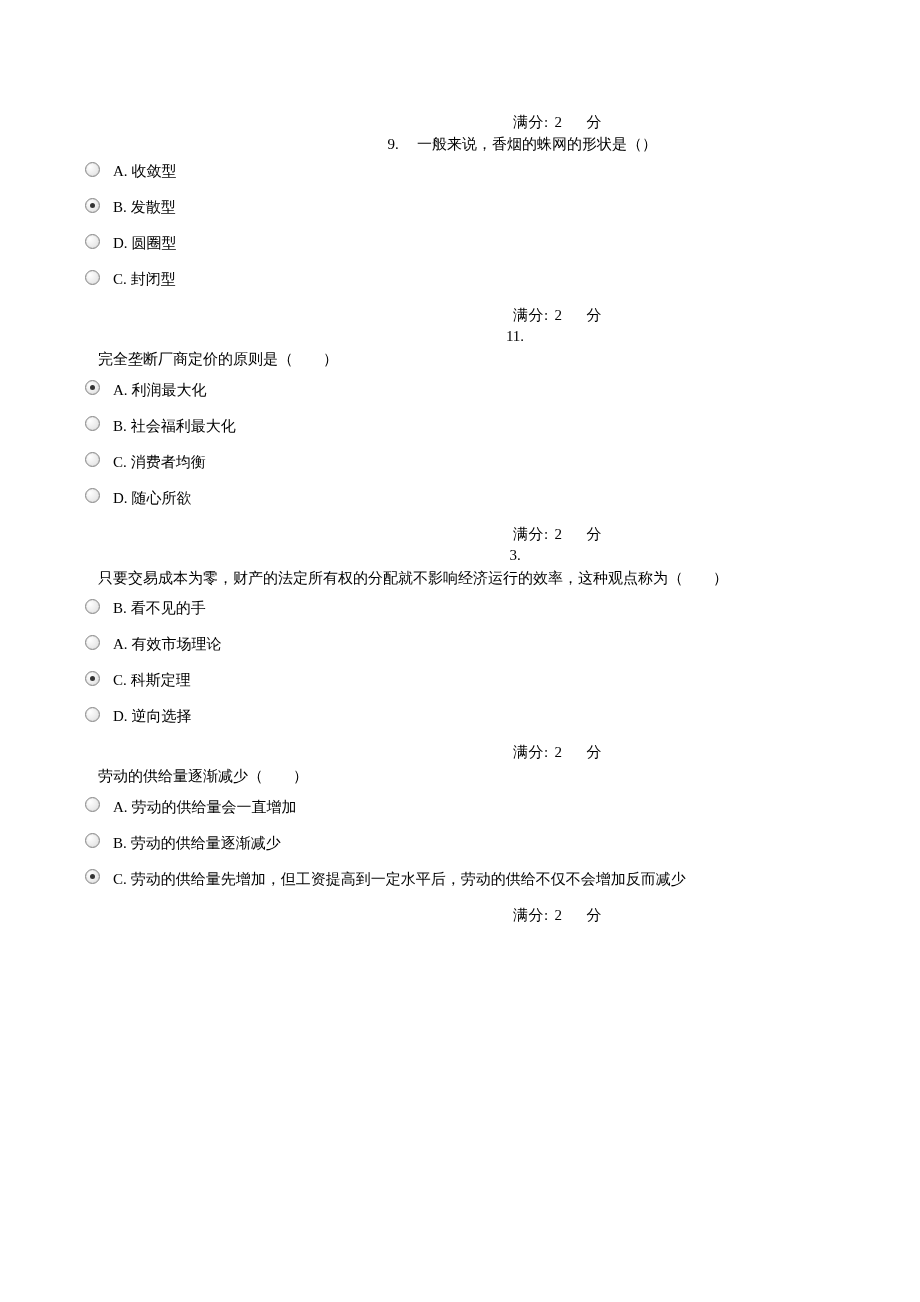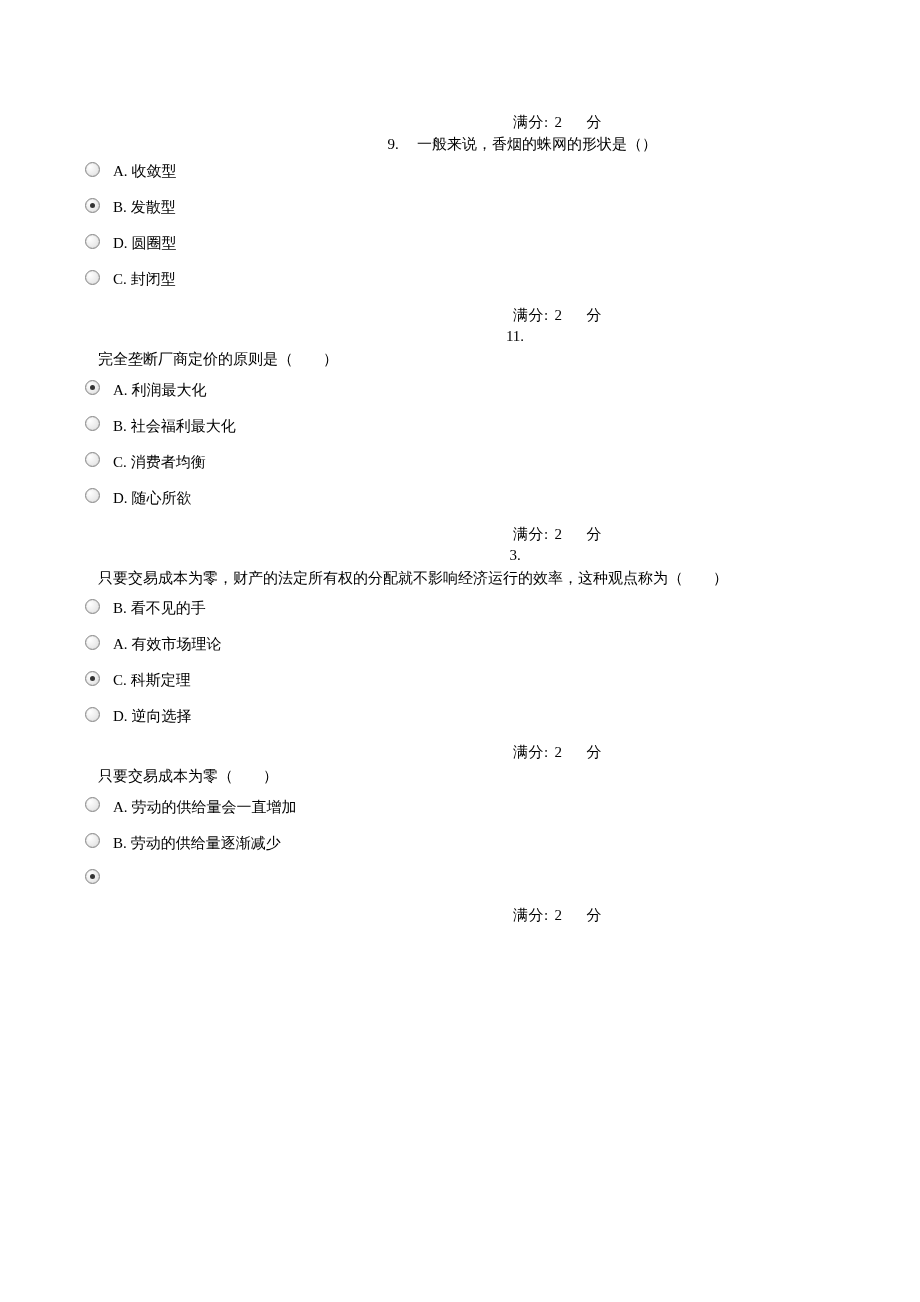--- a/index.html
+++ b/index.html
@@ -185,37 +185,38 @@
     <div class="radio-area">
         <div class="radio"></div>
       </div>
     <div class="option-text"><span class="option-letter">D.</span><span>逆向选择</span></div>
   </div>
 
   <div class="score-line">
     <span>满分:</span><span class="score-value">2</span><span class="score-unit">分</span>
   </div>
 
-  <div class="question-text-line2">只要交易成本为零（　　）</div>
+  <div class="question-text-line2">劳动的供给量逐渐减少（　　）</div>
 
   <div class="option-row">
     <div class="radio-area">
         <div class="radio"></div>
       </div>
     <div class="option-text"><span class="option-letter">A.</span><span>劳动的供给量会一直增加</span></div>
   </div>
   <div class="option-row">
     <div class="radio-area">
         <div class="radio"></div>
       </div>
     <div class="option-text"><span class="option-letter">B.</span><span>劳动的供给量逐渐减少</span></div>
   </div>
   <div class="option-row">
     <div class="radio-area">
         <div class="radio selected"></div>
       </div>
+    <div class="option-text"><span class="option-letter">C.</span><span>劳动的供给量先增加，但工资提高到一定水平后，劳动的供给不仅不会增加反而减少</span></div>
   </div>
 
   <div class="score-line">
     <span>满分:</span><span class="score-value">2</span><span class="score-unit">分</span>
   </div>
 
 </div>
 
 </body></html>

